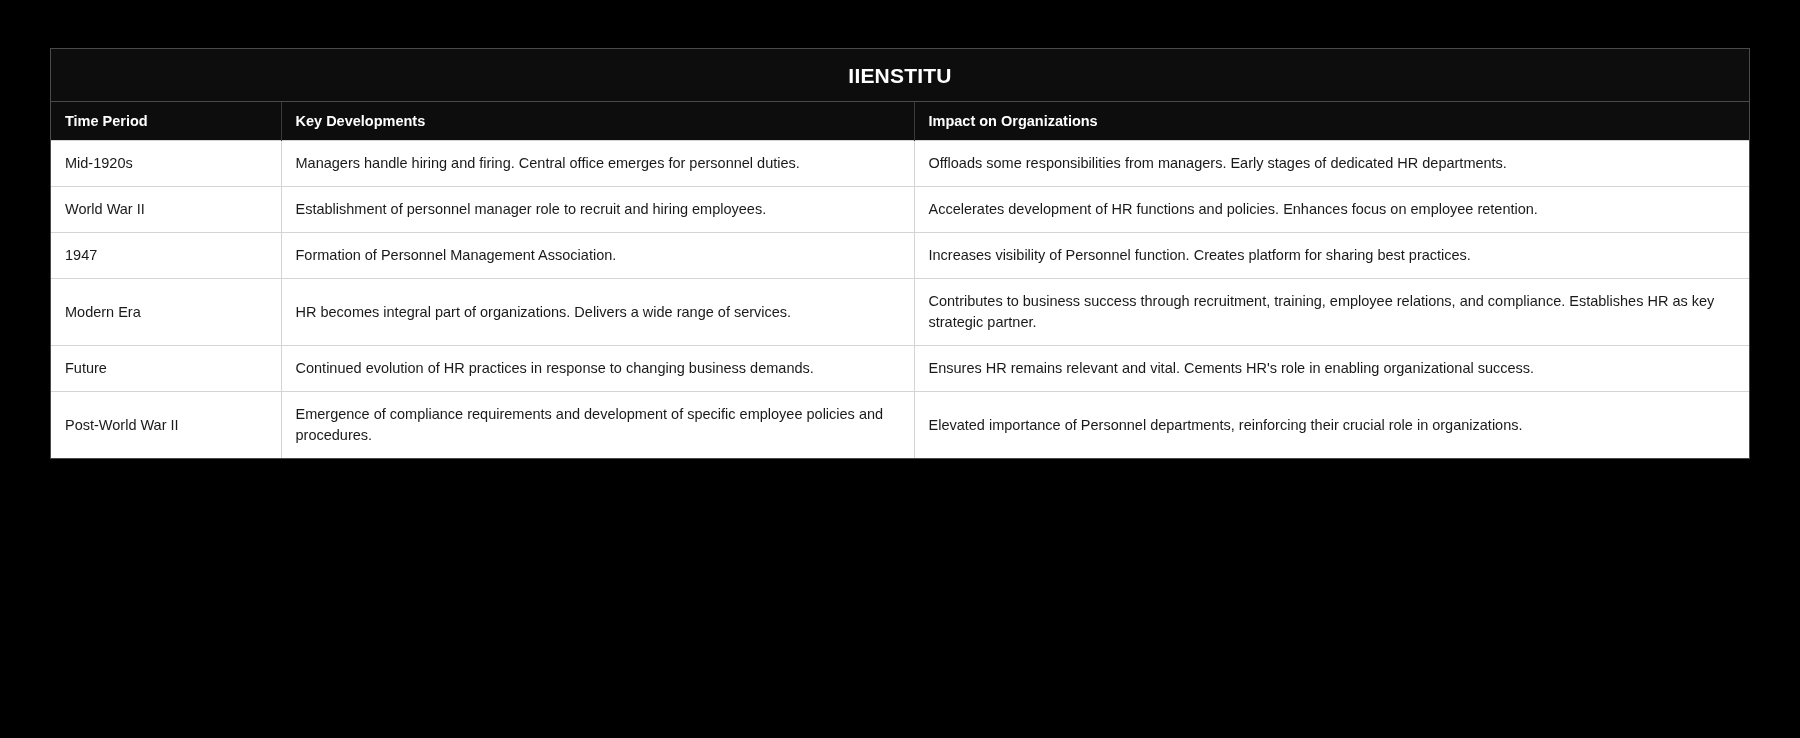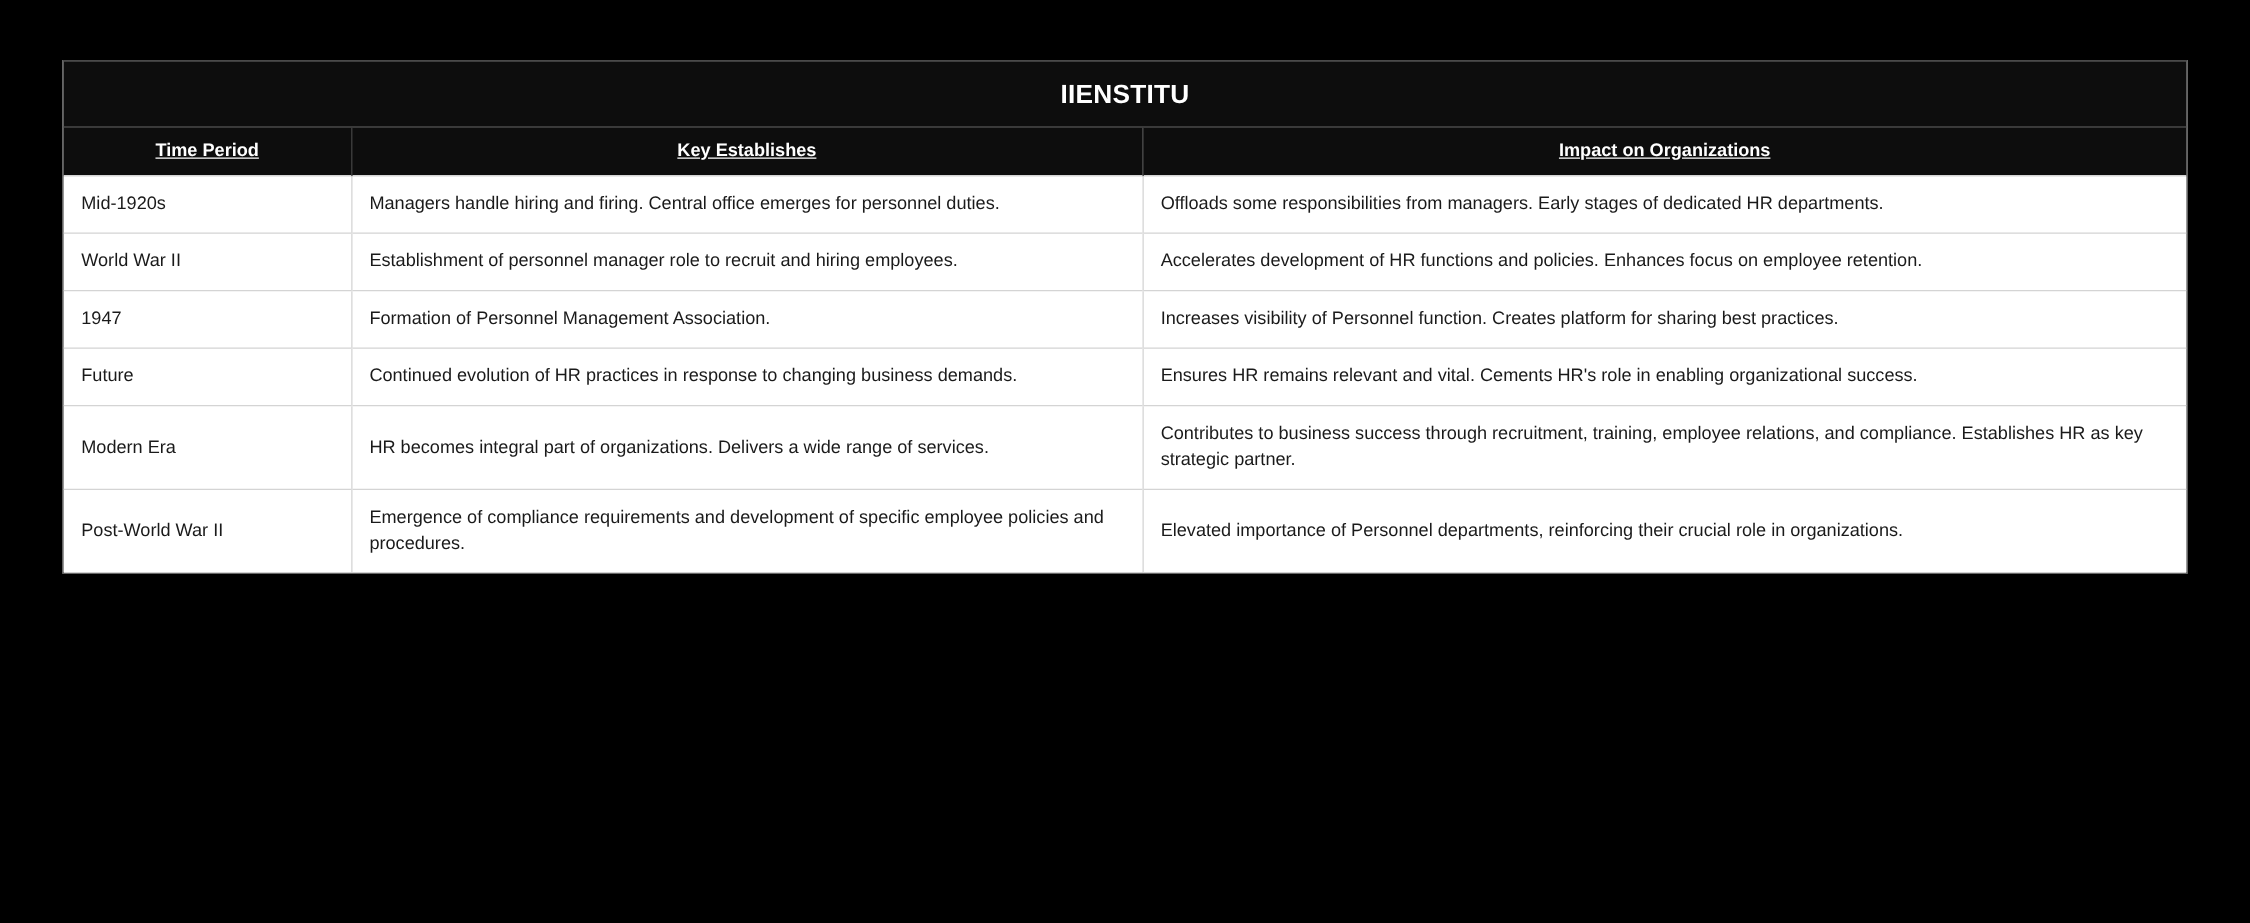--- a/index.html
+++ b/index.html
@@ -39,27 +39,26 @@
     line-height: 1;
   }
   table {
     border-collapse: collapse;
     width: 100%;
     table-layout: fixed;
   }
   thead th {
     background: #0d0d0d;
     color: #ffffff;
-    text-align: center;
+    text-align: left;
     font-size: 14.5px;
     font-weight: bold;
     padding: 11px 14px;
     border-right: 1px solid #3a3a3a;
     vertical-align: middle;
-    text-decoration: underline;
   }
   thead th:last-child { border-right: none; }
   tbody td {
     background: #ffffff;
     color: #1a1a1a;
     font-size: 14.5px;
     line-height: 1.45;
     padding: 12px 14px;
     border-top: 1px solid #d4d4d4;
     border-right: 1px solid #d4d4d4;
@@ -83,49 +82,49 @@
 
     <table>
       <colgroup>
         <col class="c1">
         <col class="c2">
         <col class="c3">
       </colgroup>
       <thead>
         <tr>
           <th>Time Period</th>
-          <th>Key Establishes</th>
+          <th>Key Developments</th>
           <th>Impact on Organizations</th>
         </tr>
       </thead>
       <tbody>
         <tr>
           <td>Mid-1920s</td>
           <td>Managers handle hiring and firing. Central office emerges for personnel duties.</td>
           <td>Offloads some responsibilities from managers. Early stages of dedicated HR departments.</td>
         </tr>
         <tr>
           <td>World War II</td>
           <td>Establishment of personnel manager role to recruit and hiring employees.</td>
           <td>Accelerates development of HR functions and policies. Enhances focus on employee retention.</td>
         </tr>
         <tr>
           <td>1947</td>
           <td>Formation of Personnel Management Association.</td>
           <td>Increases visibility of Personnel function. Creates platform for sharing best practices.</td>
         </tr>
         <tr>
+          <td>Modern Era</td>
+          <td>HR becomes integral part of organizations. Delivers a wide range of services.</td>
+          <td>Contributes to business success through recruitment, training, employee relations, and compliance. Establishes HR as key strategic partner.</td>
+        </tr>
+        <tr>
           <td>Future</td>
           <td>Continued evolution of HR practices in response to changing business demands.</td>
           <td>Ensures HR remains relevant and vital. Cements HR's role in enabling organizational success.</td>
-        </tr>
-        <tr>
-          <td>Modern Era</td>
-          <td>HR becomes integral part of organizations. Delivers a wide range of services.</td>
-          <td>Contributes to business success through recruitment, training, employee relations, and compliance. Establishes HR as key strategic partner.</td>
         </tr>
         <tr>
           <td>Post-World War II</td>
           <td>Emergence of compliance requirements and development of specific employee policies and procedures.</td>
           <td>Elevated importance of Personnel departments, reinforcing their crucial role in organizations.</td>
         </tr>
       </tbody>
     </table>
 
   </div>

